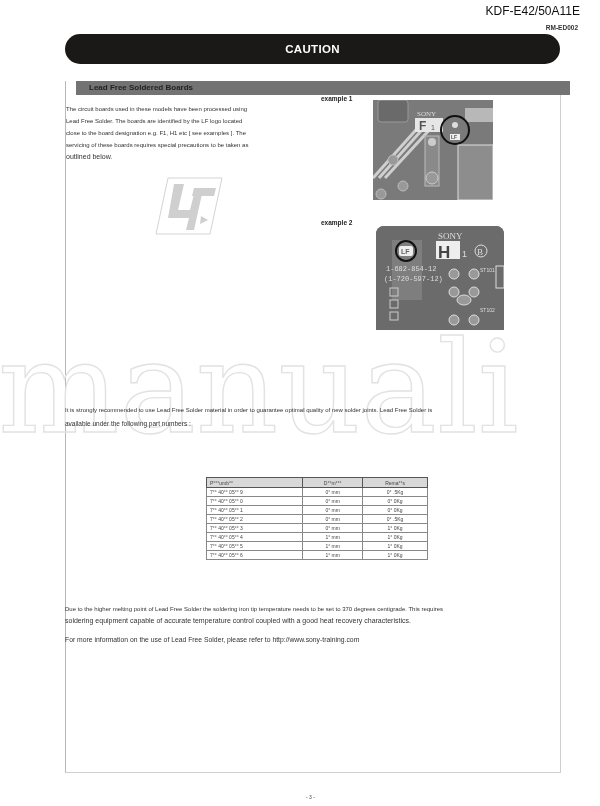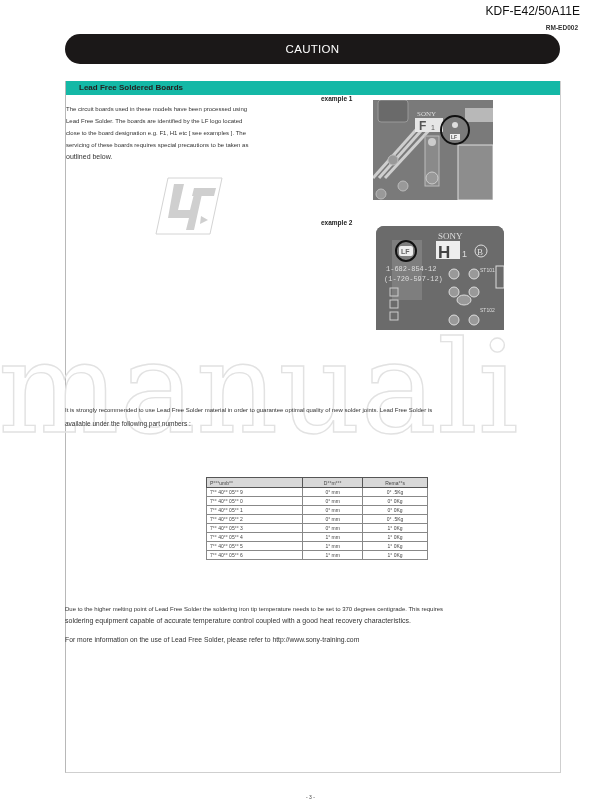--- a/index.html
+++ b/index.html
@@ -4,30 +4,30 @@
 <style>
   html, body { margin: 0; padding: 0; }
   body {
     width: 600px; height: 806px; background: #ffffff; position: relative; overflow: hidden;
     font-family: "Liberation Sans", sans-serif; color: #222;
   }
   .model { position: absolute; right: 20px; top: 4px; font-size: 12px; font-weight: normal; color: #111; }
   .rm { position: absolute; right: 22px; top: 24px; font-size: 6.5px; font-weight: bold; color: #333; }
   .caution-bar {
     position: absolute; left: 65px; top: 34px; width: 495px; height: 30px;
-    background: #1b1818; color: #fff; font-weight: normal; font-size: 11.5px;
+    background: #1b1818; color: #fff; font-weight: bold; font-size: 11.5px;
     display: flex; align-items: center; justify-content: center; letter-spacing: 0.3px; border-radius: 15px;
   }
   .frame {
     position: absolute; left: 65px; top: 81px; width: 496px; height: 692px;
     border-left: 1px solid #b8b8b8; border-right: 1px solid #cfcfcf; border-bottom: 1px solid #cfcfcf;
     box-sizing: border-box;
   }
   .section-head {
-    position: absolute; left: 0; top: 0; width: 100%; height: 14px; background: #14b8a6;
+    position: absolute; left: 10px; top: 0; width: 100%; height: 14px; background: #737373;
     font-size: 8px; font-weight: bold; color: #222; line-height: 14px; padding-left: 13px; box-sizing: border-box;
   }
   .intro {
     position: absolute; left: 0; top: 22px; width: 215px; font-size: 6px; line-height: 12px; color: #333;
   }
   .intro .last { font-size: 7px; }
   .lf-logo { position: absolute; left: 88px; top: 95px; width: 70px; height: 60px; }
   .ex-label { position: absolute; font-size: 6.5px; font-weight: bold; color: #222; }
   .photo { position: absolute; overflow: hidden; }
   .photo1 { left: 307px; top: 19px; width: 120px; height: 100px; background: #7d7d7d; }

